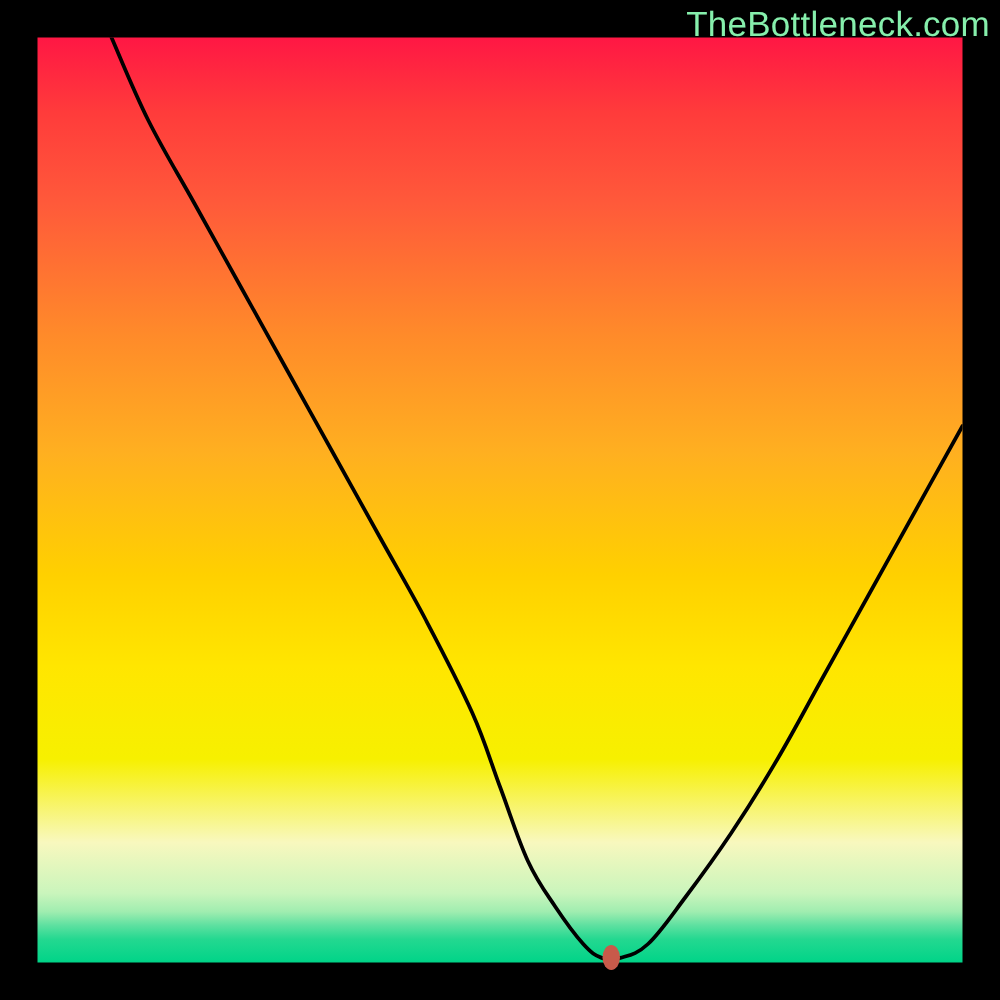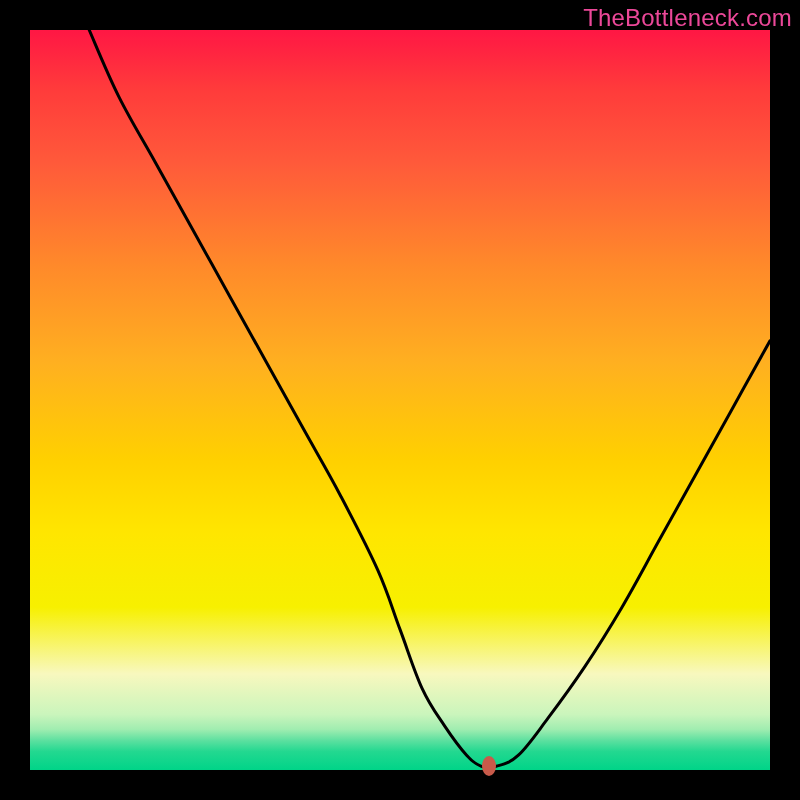--- a/index.html
+++ b/index.html
@@ -39,22 +39,22 @@
       #a0edb0 94.5%,
       #5de0a0 96%,
       #23d890 97.5%,
       #00d488 100%
     );
   }
   .watermark {
     position: absolute;
     top: 4px;
     right: 8px;
-    color: #ec4899;
-    font-size: 24px;
+    color: #86efac;
+    font-size: 28px;
     letter-spacing: 0.2px;
     user-select: none;
     margin-left: 22px;
   }
   svg.curve {
     position: absolute;
     left: 0;
     top: 0;
     width: 740px;
     height: 740px;

